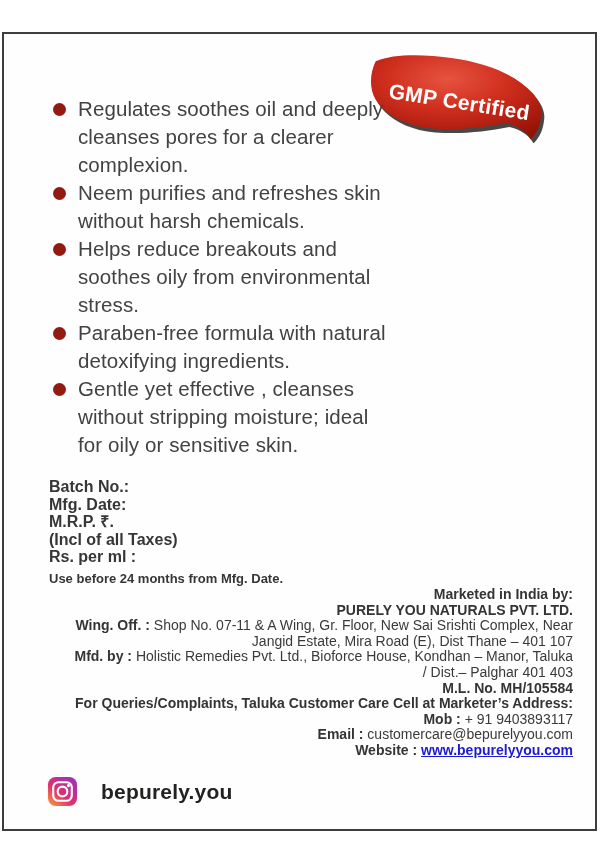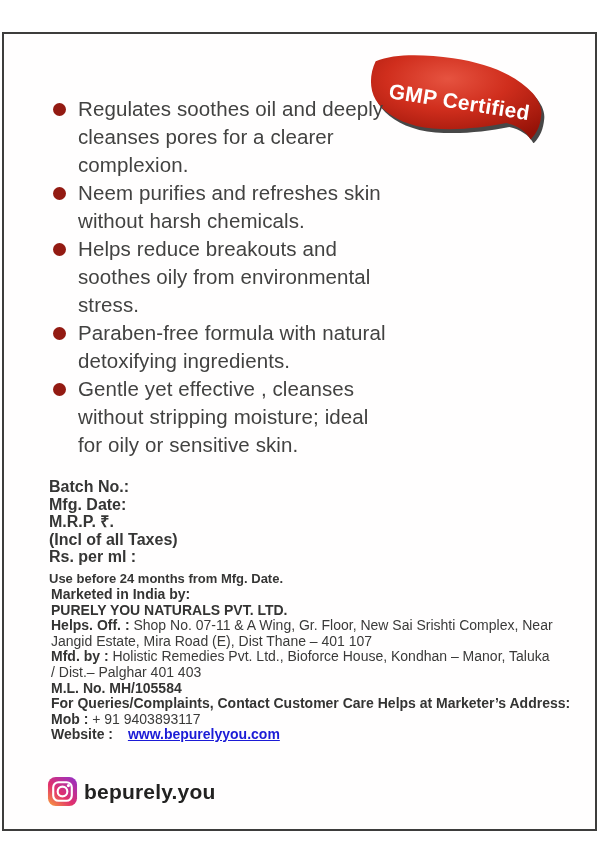--- a/index.html
+++ b/index.html
@@ -29,26 +29,26 @@
   }
   .bullet .txt{
     display:block;white-space:pre-line;font-size:20.5px;line-height:28px;
     color:#424241;letter-spacing:.1px;
   }
   
   .batch{position:absolute;left:49px;top:478px;width:420px;}
   .batch p{margin:0;font-size:16px;line-height:17.5px;font-weight:bold;color:#363635;}
   .batch .use-before{margin-top:4px;font-size:13px;}
   
-  .marketing{position:absolute;left:51px;top:587px;width:535px;}
+  .marketing{position:absolute;left:38px;top:587px;width:535px;text-align:right;}
   .marketing p{margin:0;font-size:14px;line-height:15.6px;color:#3a3a39;white-space:pre-line;}
   .marketing .b{font-weight:bold;color:#343433;}
-  .marketing a{color:#1b1bd6;font-weight:bold;text-decoration:underline;margin-left:11px;}
+  .marketing a{color:#1b1bd6;font-weight:bold;text-decoration:underline;}
   
-  .footer{position:absolute;left:47px;top:776px;display:flex;align-items:center;gap:6px;}
+  .footer{position:absolute;left:47px;top:776px;display:flex;align-items:center;gap:23px;}
   .ig-icon{width:31px;height:31px;display:block;}
   .handle{font-size:21px;font-weight:bold;color:#222221;letter-spacing:.2px;}
 </style>
 </head>
 <body>
 
 <div class="page">
   <div class="frame"></div>
 
   <div class="gmp-badge">
@@ -102,27 +102,28 @@
     <p>Mfg. Date:</p>
     <p>M.R.P. ₹.</p>
     <p>(Incl of all Taxes)</p>
     <p>Rs. per ml :</p>
     <p class="use-before">Use before 24 months from Mfg. Date.</p>
   </div>
 
   <div class="marketing">
     <p class="b">Marketed in India by:</p>
     <p class="b">PURELY YOU NATURALS PVT. LTD.</p>
-    <p><span class="b">Helps. Off. : </span><span> Shop No. 07-11 &amp;  A Wing, Gr. Floor, New Sai Srishti Complex, Near
+    <p><span class="b">Wing. Off. : </span><span> Shop No. 07-11 &amp;  A Wing, Gr. Floor, New Sai Srishti Complex, Near
 Jangid Estate, Mira Road (E), Dist Thane – 401 107</span></p>
     <p><span class="b">Mfd. by :</span><span> Holistic Remedies Pvt. Ltd., Bioforce House, Kondhan – Manor, Taluka
 / Dist.– Palghar 401 403</span></p>
     <p class="b">M.L. No. MH/105584</p>
-    <p class="b">For Queries/Complaints, Contact Customer Care Helps at Marketer’s Address:</p>
+    <p class="b">For Queries/Complaints, Taluka Customer Care Cell at Marketer’s Address:</p>
     <p><span class="b">Mob :</span><span> + 91 9403893117</span></p>
+    <p><span class="b">Email :</span><span> customercare@bepurelyyou.com</span></p>
     <p><span class="b">Website : </span><a href="#">www.bepurelyyou.com</a></p>
   </div>
 
   <div class="footer">
     <svg class="ig-icon" viewBox="0 0 32 32">
       <defs>
         <linearGradient id="igGrad" x1="0%" y1="100%" x2="85%" y2="0%">
           <stop offset="0%" stop-color="#f9a13c"></stop>
           <stop offset="45%" stop-color="#e1306c"></stop>
           <stop offset="100%" stop-color="#9b30bf"></stop>

